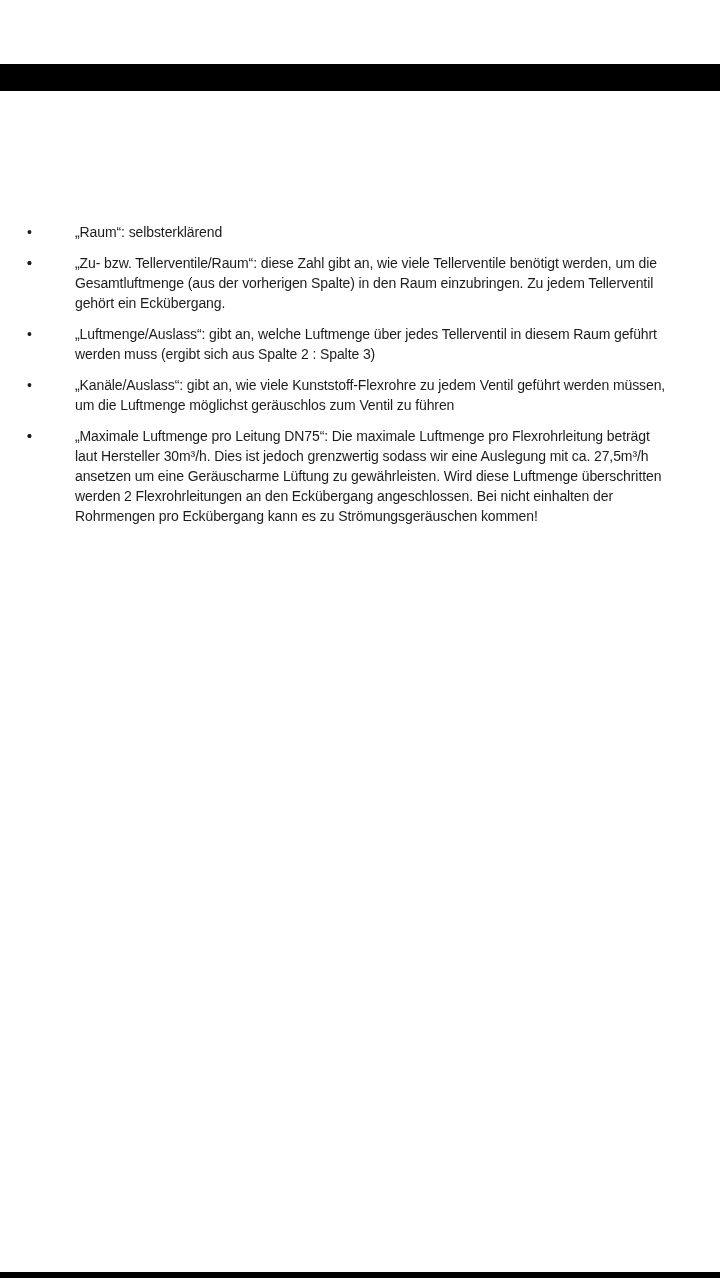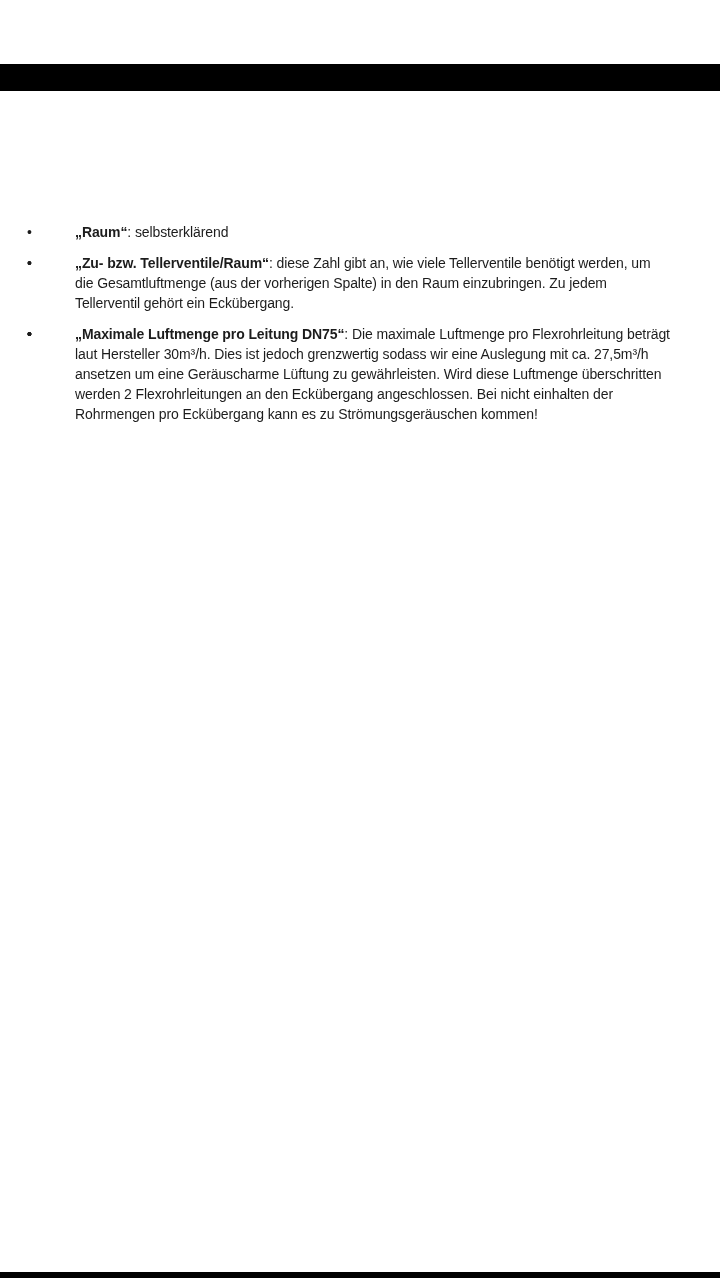--- a/index.html
+++ b/index.html
@@ -39,32 +39,32 @@
     color: #1c1c1c;
     text-align: left;
   }
   .bullet-item .dot {
     position: absolute;
     left: 27px;
     top: 0;
     line-height: 20px;
     font-size: 14px;
   }
-  .bullet-item .b { font-weight: bold; }
+  .bullet-item .b { font-weight: normal; }
 </style>
 </head>
 <body>
 
 <div class="screen">
   <div class="top-bar" style="background: rgb(0, 0, 0);"></div>
   <div class="page" style="background: rgb(255, 255, 255);">
     <ul class="bullet-list">
         <li class="bullet-item" style="color: rgb(28, 28, 28);"><span class="dot">•</span><span><span class="b">„Raum“</span><span>: selbsterklärend</span></span></li>
         <li class="bullet-item" style="color: rgb(28, 28, 28);"><span class="dot">•</span></li>
         <li class="bullet-item" style="color: rgb(28, 28, 28);"><span class="dot">•</span><span><span class="b">„Zu- bzw. Tellerventile/Raum“</span><span>: diese Zahl gibt an, wie viele Tellerventile benötigt werden, um die Gesamtluftmenge (aus der vorherigen Spalte) in den Raum einzubringen. Zu jedem Tellerventil gehört ein Eckübergang.</span></span></li>
-        <li class="bullet-item" style="color: rgb(28, 28, 28);"><span class="dot">•</span></li>
-        <li class="bullet-item" style="color: rgb(28, 28, 28);"><span class="dot">•</span></li>
+        <li class="bullet-item" style="color: rgb(28, 28, 28);"><span class="dot">•</span><span><span class="b">„Luftmenge/Auslass“</span><span>: gibt an, welche Luftmenge über jedes Tellerventil in diesem Raum geführt werden muss (ergibt sich aus Spalte 2 : Spalte 3)</span></span></li>
+        <li class="bullet-item" style="color: rgb(28, 28, 28);"><span class="dot">•</span><span><span class="b">„Kanäle/Auslass“</span><span>: gibt an, wie viele Kunststoff-Flexrohre zu jedem Ventil geführt werden müssen, um die Luftmenge möglichst geräuschlos zum Ventil zu führen</span></span></li>
         <li class="bullet-item" style="color: rgb(28, 28, 28);"><span class="dot">•</span></li>
         <li class="bullet-item" style="color: rgb(28, 28, 28);"><span class="dot">•</span><span><span class="b">„Maximale Luftmenge pro Leitung DN75“</span><span>: Die maximale Luftmenge pro Flexrohrleitung beträgt laut Hersteller 30m³/h. Dies ist jedoch grenzwertig sodass wir eine Auslegung mit ca. 27,5m³/h ansetzen um eine Geräuscharme Lüftung zu gewährleisten. Wird diese Luftmenge überschritten werden 2 Flexrohrleitungen an den Eckübergang angeschlossen. Bei nicht einhalten der Rohrmengen pro Eckübergang kann es zu Strömungsgeräuschen kommen!</span></span></li>
       </ul>
   </div>
   <div class="bottom-bar" style="background: rgb(0, 0, 0);"></div>
 </div>
 
 </body></html>

